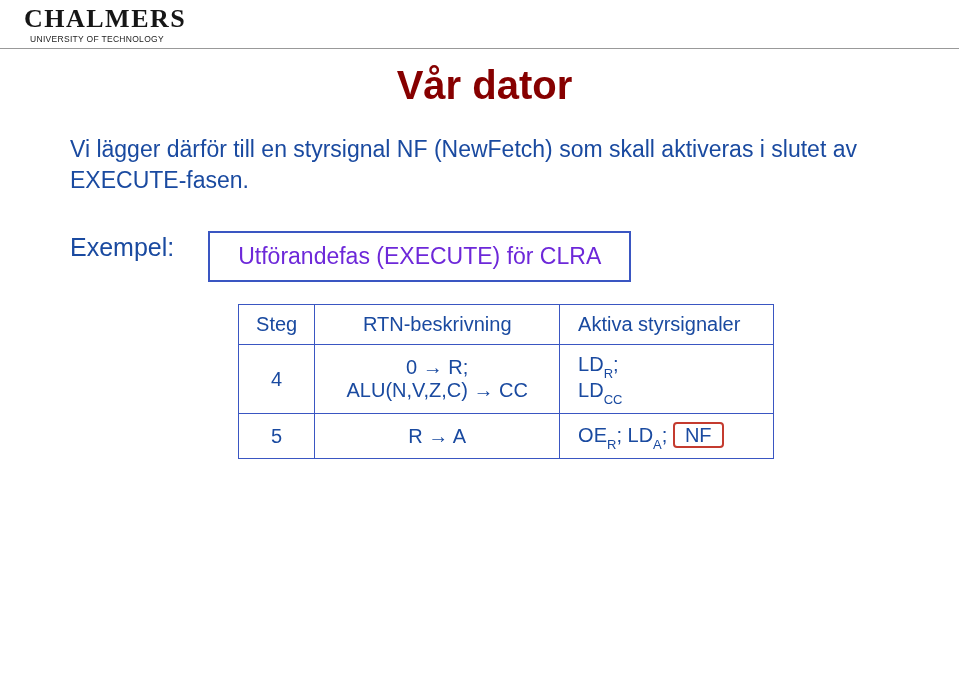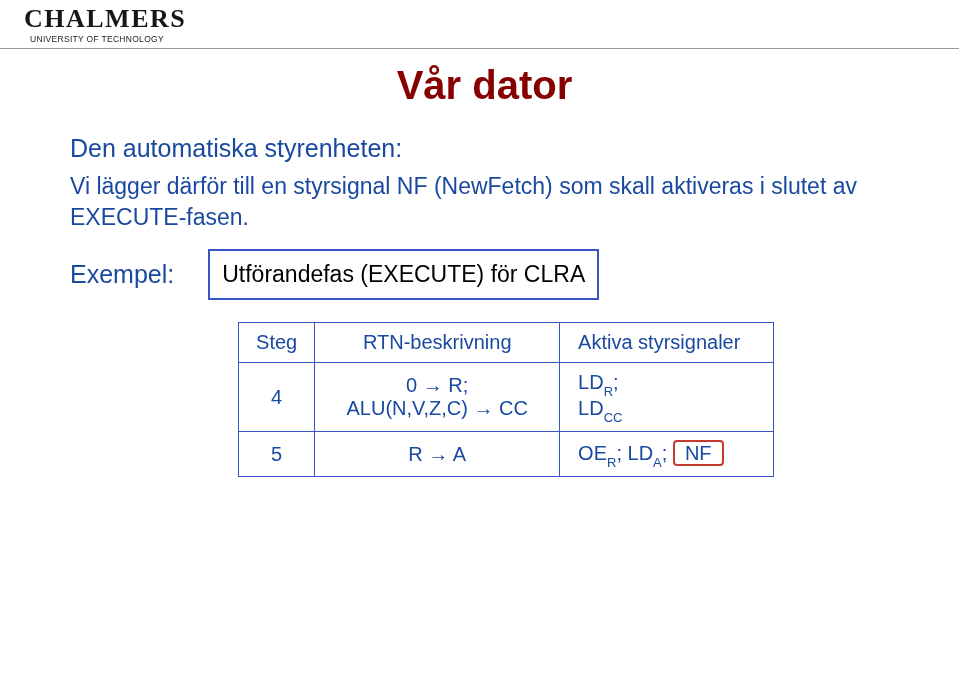--- a/index.html
+++ b/index.html
@@ -58,24 +58,25 @@
     align-items: center;
     gap: 34px;
     margin-top: 10px;
   }
   .example-label {
     color: #1a4aa0;
     font-size: 25px;
   }
   .framed {
     border: 2px solid #3a56c2;
-    padding: 10px 12px;
+    padding: 10px 28px;
     display: inline-block;
-    color: #000000;
+    color: #6d28d9;
     font-size: 23px;
+    margin-top: 19px;
   }
   .table-wrap {
     margin: 22px 0 0 168px;
     width: 536px;
   }
   table {
     border-collapse: collapse;
     width: 100%;
   }
   th, td {
@@ -107,21 +108,20 @@
 <body>
 
 <div class="topbar">
   <div class="logo-main">CHALMERS</div>
   <div class="logo-sub">UNIVERSITY OF TECHNOLOGY</div>
 </div>
 
 <div class="content">
   <h1 class="title">Vår dator</h1>
 
-  <p class="subtitle">Den automatiska styrenheten:</p>
 
   <p class="para">Vi lägger därför till en styrsignal NF (NewFetch) som skall aktiveras i slutet av EXECUTE-fasen.</p>
 
   <div class="example-row">
     <div class="example-label">Exempel:</div>
     <div class="framed">Utförandefas (EXECUTE) för CLRA</div>
   </div>
 
   <div class="table-wrap">
     <table>

